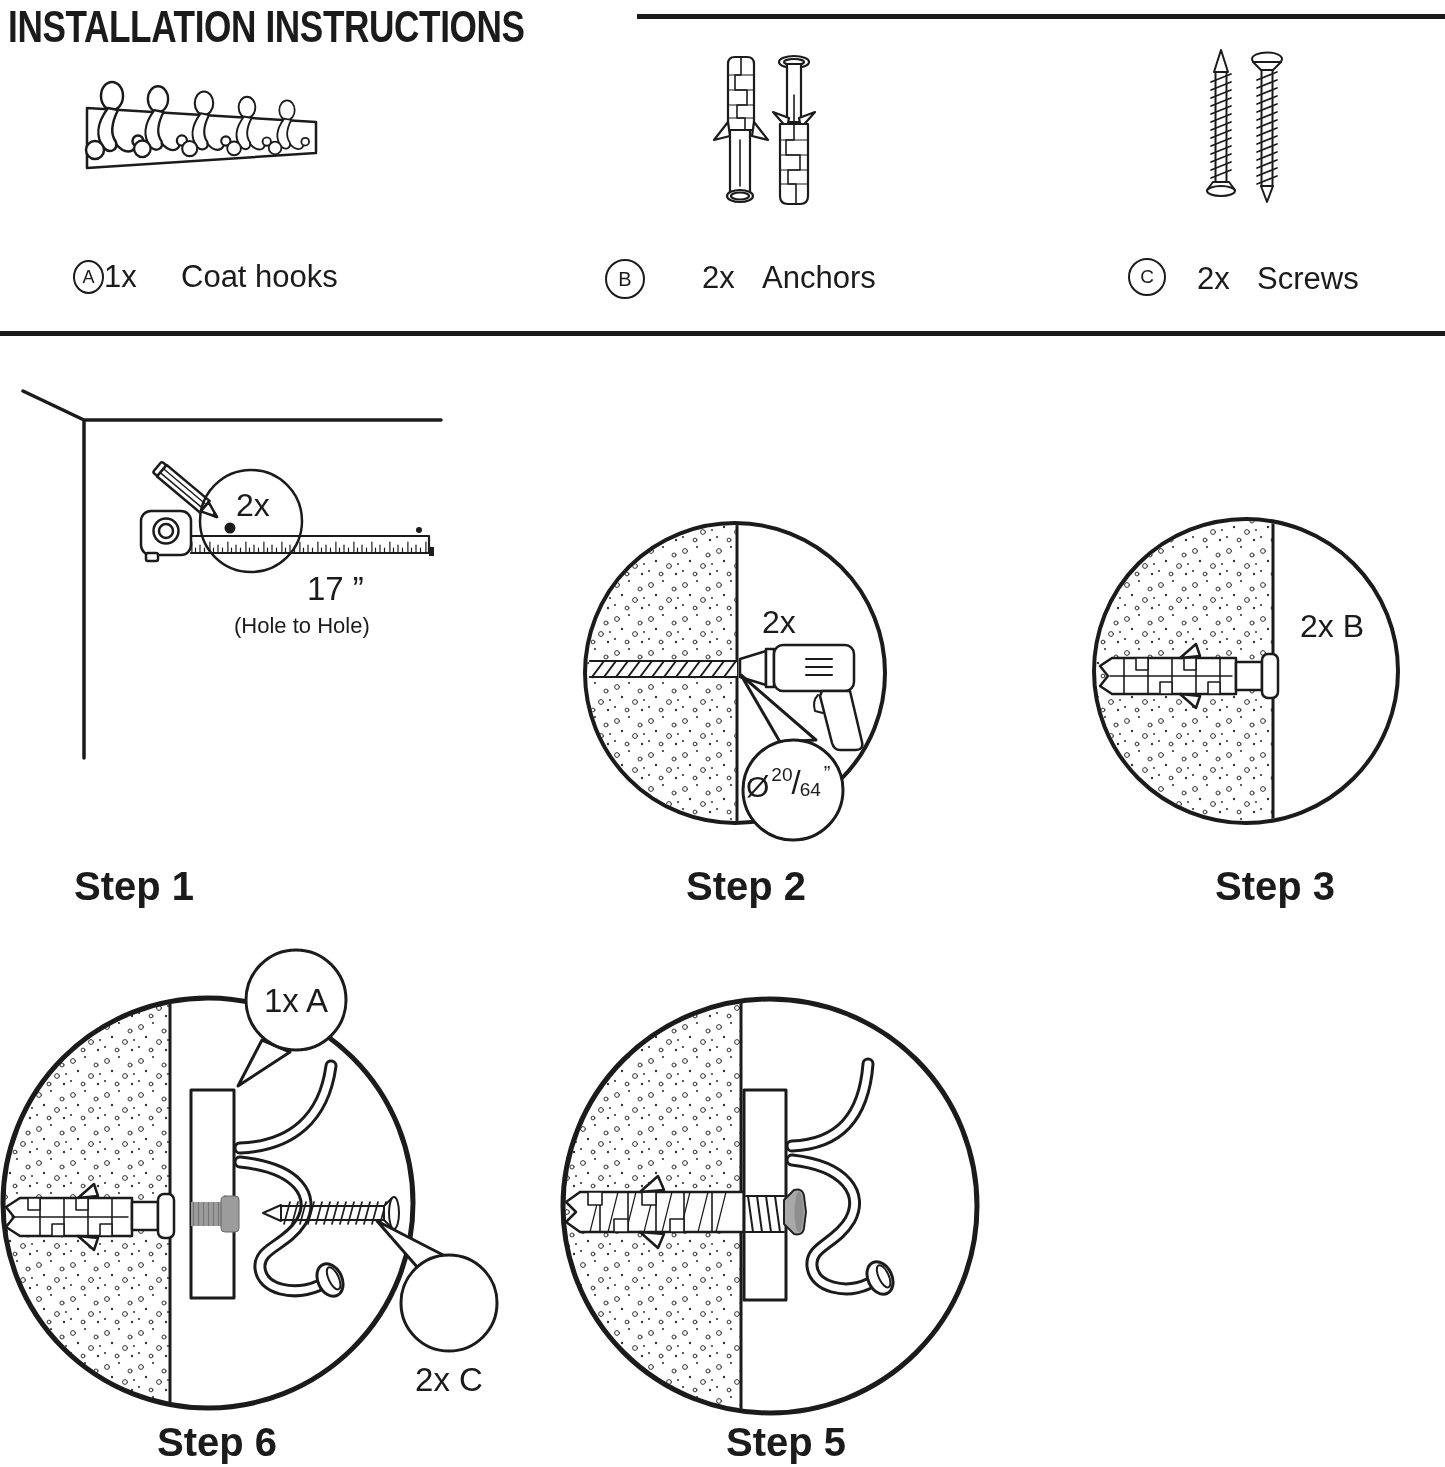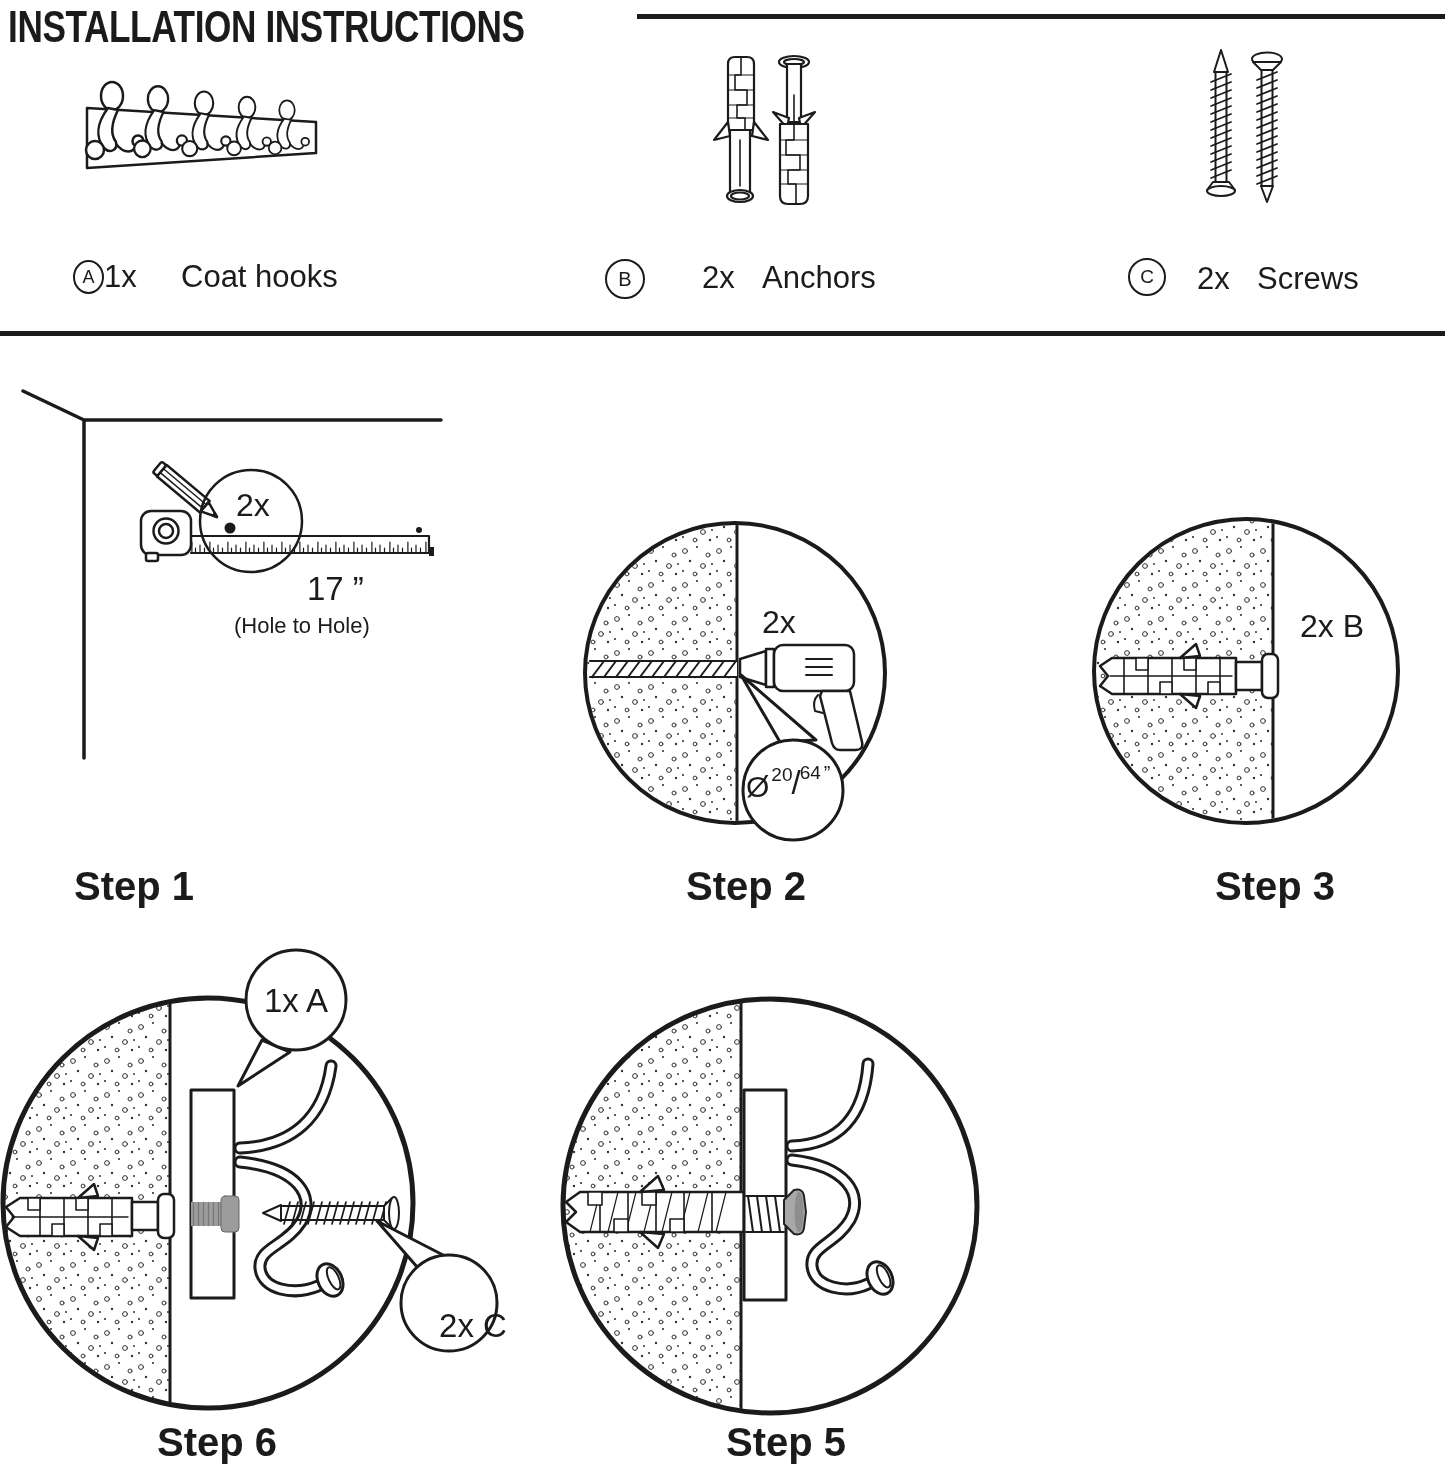--- a/index.html
+++ b/index.html
@@ -14,21 +14,21 @@
   .section-divider{position:absolute;left:0;top:331px;width:1445px;height:5px;background:#1b1b1b;z-index:2;}
   .badge{position:absolute;z-index:2;border:2px solid #1b1b1b;border-radius:50%;
          display:flex;align-items:center;justify-content:center;}
   .lbl{font-size:31px;}
   .cap{font-size:40px;font-weight:700;}
   .ann{font-size:32px;}
   .frac{position:absolute;z-index:2;display:flex;align-items:flex-start;}
   .frac .sym{font-size:30px;margin-top:8px;}
   .frac .num{font-size:19px;margin-top:2px;margin-left:2px;}
   .frac .sl{font-size:33px;margin-top:2px;margin-left:-1px;}
-  .frac .den{font-size:19px;margin-left:-1px;}
+  .frac .den{font-size:19px;margin-top:17px;margin-left:-1px;}
   .frac .unit{font-size:20px;margin-top:0;margin-left:3px;}
   .ctr{transform:translate(-50%,-50%);font-size:33px;}
 </style>
 </head>
 <body>
 
 <div class="sheet">
 
 <svg class="art" width="1445" height="1467" viewBox="0 0 1445 1467" fill="none" stroke-linejoin="round" stroke-linecap="round">
   <defs>
@@ -346,21 +346,21 @@
     <span class="sym">Ø</span>
     <span class="num">20</span>
     <span class="sl">/</span>
     <span class="den">64</span>
     <span class="unit">”</span>
   </div>
 
   <div class="txt ann" style="left:1300px;top:608px;">2x B</div>
 
   <div class="txt ctr" style="left:296px;top:1001px;">1x A</div>
-  <div class="txt ctr" style="left:449px;top:1326px;margin-left:24px;">2x C</div>
+  <div class="txt ctr" style="left:449px;top:1380px;">2x C</div>
 
   <div class="txt cap" style="left:74px;top:864px;">Step 1</div>
   <div class="txt cap" style="left:686px;top:864px;">Step 2</div>
   <div class="txt cap" style="left:1215px;top:864px;">Step 3</div>
   <div class="txt cap" style="left:157px;top:1420px;">Step 6</div>
   <div class="txt cap" style="left:726px;top:1420px;">Step 5</div>
 
 </div>
 
 </body></html>

